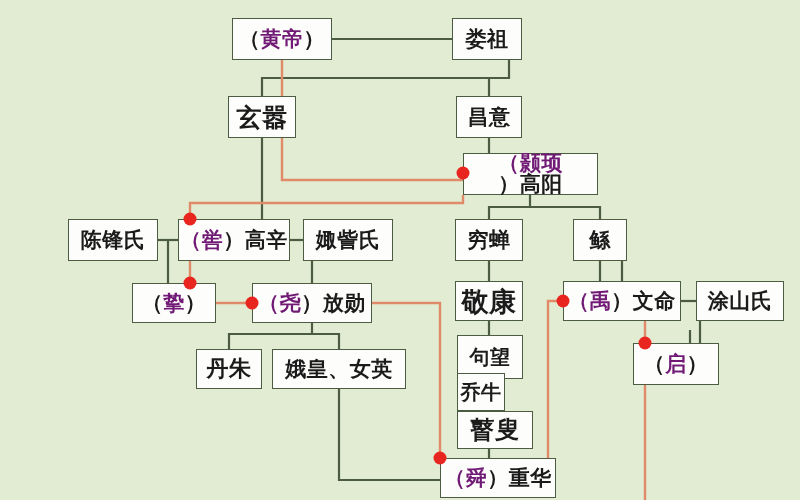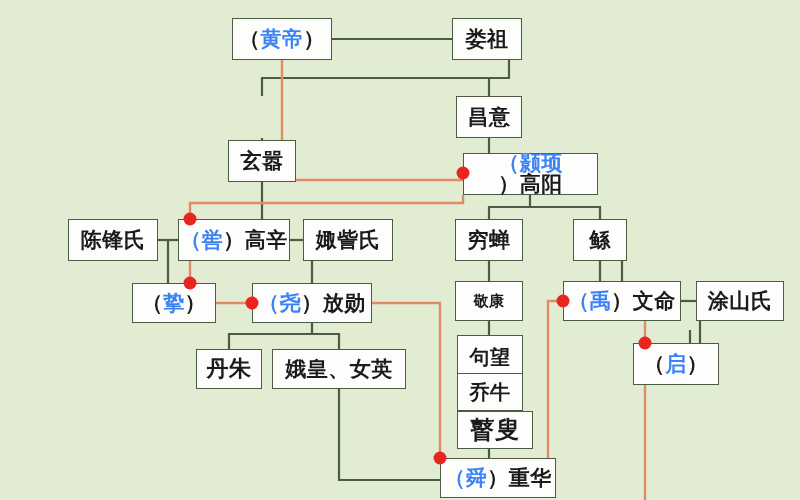--- a/index.html
+++ b/index.html
@@ -30,21 +30,21 @@
     display: flex;
     align-items: center;
     justify-content: center;
     white-space: nowrap;
     color: #1b1b1b;
     font-weight: 700;
     letter-spacing: 0.5px;
     line-height: 1;
   }
   .node .hl {
-    color: #3b82f6;
+    color: #701a75;
   }
   .dot {
     position: absolute;
     width: 13px;
     height: 13px;
     border-radius: 50%;
     background: #e8251f;
     transform: translate(-50%, -50%);
   }
 </style>
@@ -88,21 +88,21 @@
     </svg>
   <div id="nodes-layer">
       <div class="node" style="left: 232px; top: 18px; width: 100px; height: 42px; font-size: 21px;">
         <span>（</span>
         <span class="hl">黄帝</span>
         <span>）</span>
       </div>
       <div class="node" style="left: 452px; top: 18px; width: 70px; height: 42px; font-size: 21px;">
         <span>娄祖</span>
       </div>
-      <div class="node" style="left: 228px; top: 96px; width: 68px; height: 42px; font-size: 21px; margin-top: 44px;">
+      <div class="node" style="left: 228px; top: 96px; width: 68px; height: 42px; font-size: 25px;">
         <span>玄嚣</span>
       </div>
       <div class="node" style="left: 456px; top: 96px; width: 66px; height: 42px; font-size: 21px;">
         <span>昌意</span>
       </div>
       <div class="node" style="left: 463px; top: 153px; width: 135px; height: 42px; font-size: 21px; flex-direction: column;">
         <span class="hl">（颢顼</span>
         <span>）高阳</span>
       </div>
       <div class="node" style="left: 68px; top: 219px; width: 90px; height: 42px; font-size: 21px;">
@@ -123,40 +123,40 @@
       </div>
       <div class="node" style="left: 132px; top: 283px; width: 84px; height: 40px; font-size: 21px;">
         <span>（</span>
         <span class="hl">挚</span>
         <span>）</span>
       </div>
       <div class="node" style="left: 252px; top: 283px; width: 120px; height: 40px; font-size: 21px;">
         <span class="hl">（尧</span>
         <span>）放勋</span>
       </div>
-      <div class="node" style="left: 455px; top: 281px; width: 68px; height: 40px; font-size: 15px;">
+      <div class="node" style="left: 455px; top: 281px; width: 68px; height: 40px; font-size: 27px;">
         <span>敬康</span>
       </div>
       <div class="node" style="left: 563px; top: 281px; width: 118px; height: 40px; font-size: 21px;">
         <span class="hl">（禹</span>
         <span>）文命</span>
       </div>
       <div class="node" style="left: 696px; top: 281px; width: 88px; height: 40px; font-size: 21px;">
         <span>涂山氏</span>
       </div>
       <div class="node" style="left: 196px; top: 349px; width: 66px; height: 40px; font-size: 22px;">
         <span>丹朱</span>
       </div>
       <div class="node" style="left: 272px; top: 349px; width: 134px; height: 40px; font-size: 21px;">
         <span>娥皇、女英</span>
       </div>
       <div class="node" style="left: 457px; top: 335px; width: 66px; height: 44px; font-size: 20px;">
         <span>句望</span>
       </div>
-      <div class="node" style="left: 457px; top: 373px; width: 66px; height: 38px; font-size: 20px;">
+      <div class="node" style="left: 457px; top: 373px; width: 48px; height: 38px; font-size: 20px;">
         <span>乔牛</span>
       </div>
       <div class="node" style="left: 457px; top: 411px; width: 76px; height: 38px; font-size: 24px;">
         <span>瞽叟</span>
       </div>
       <div class="node" style="left: 633px; top: 343px; width: 86px; height: 42px; font-size: 21px;">
         <span>（</span>
         <span class="hl">启</span>
         <span>）</span>
       </div>

